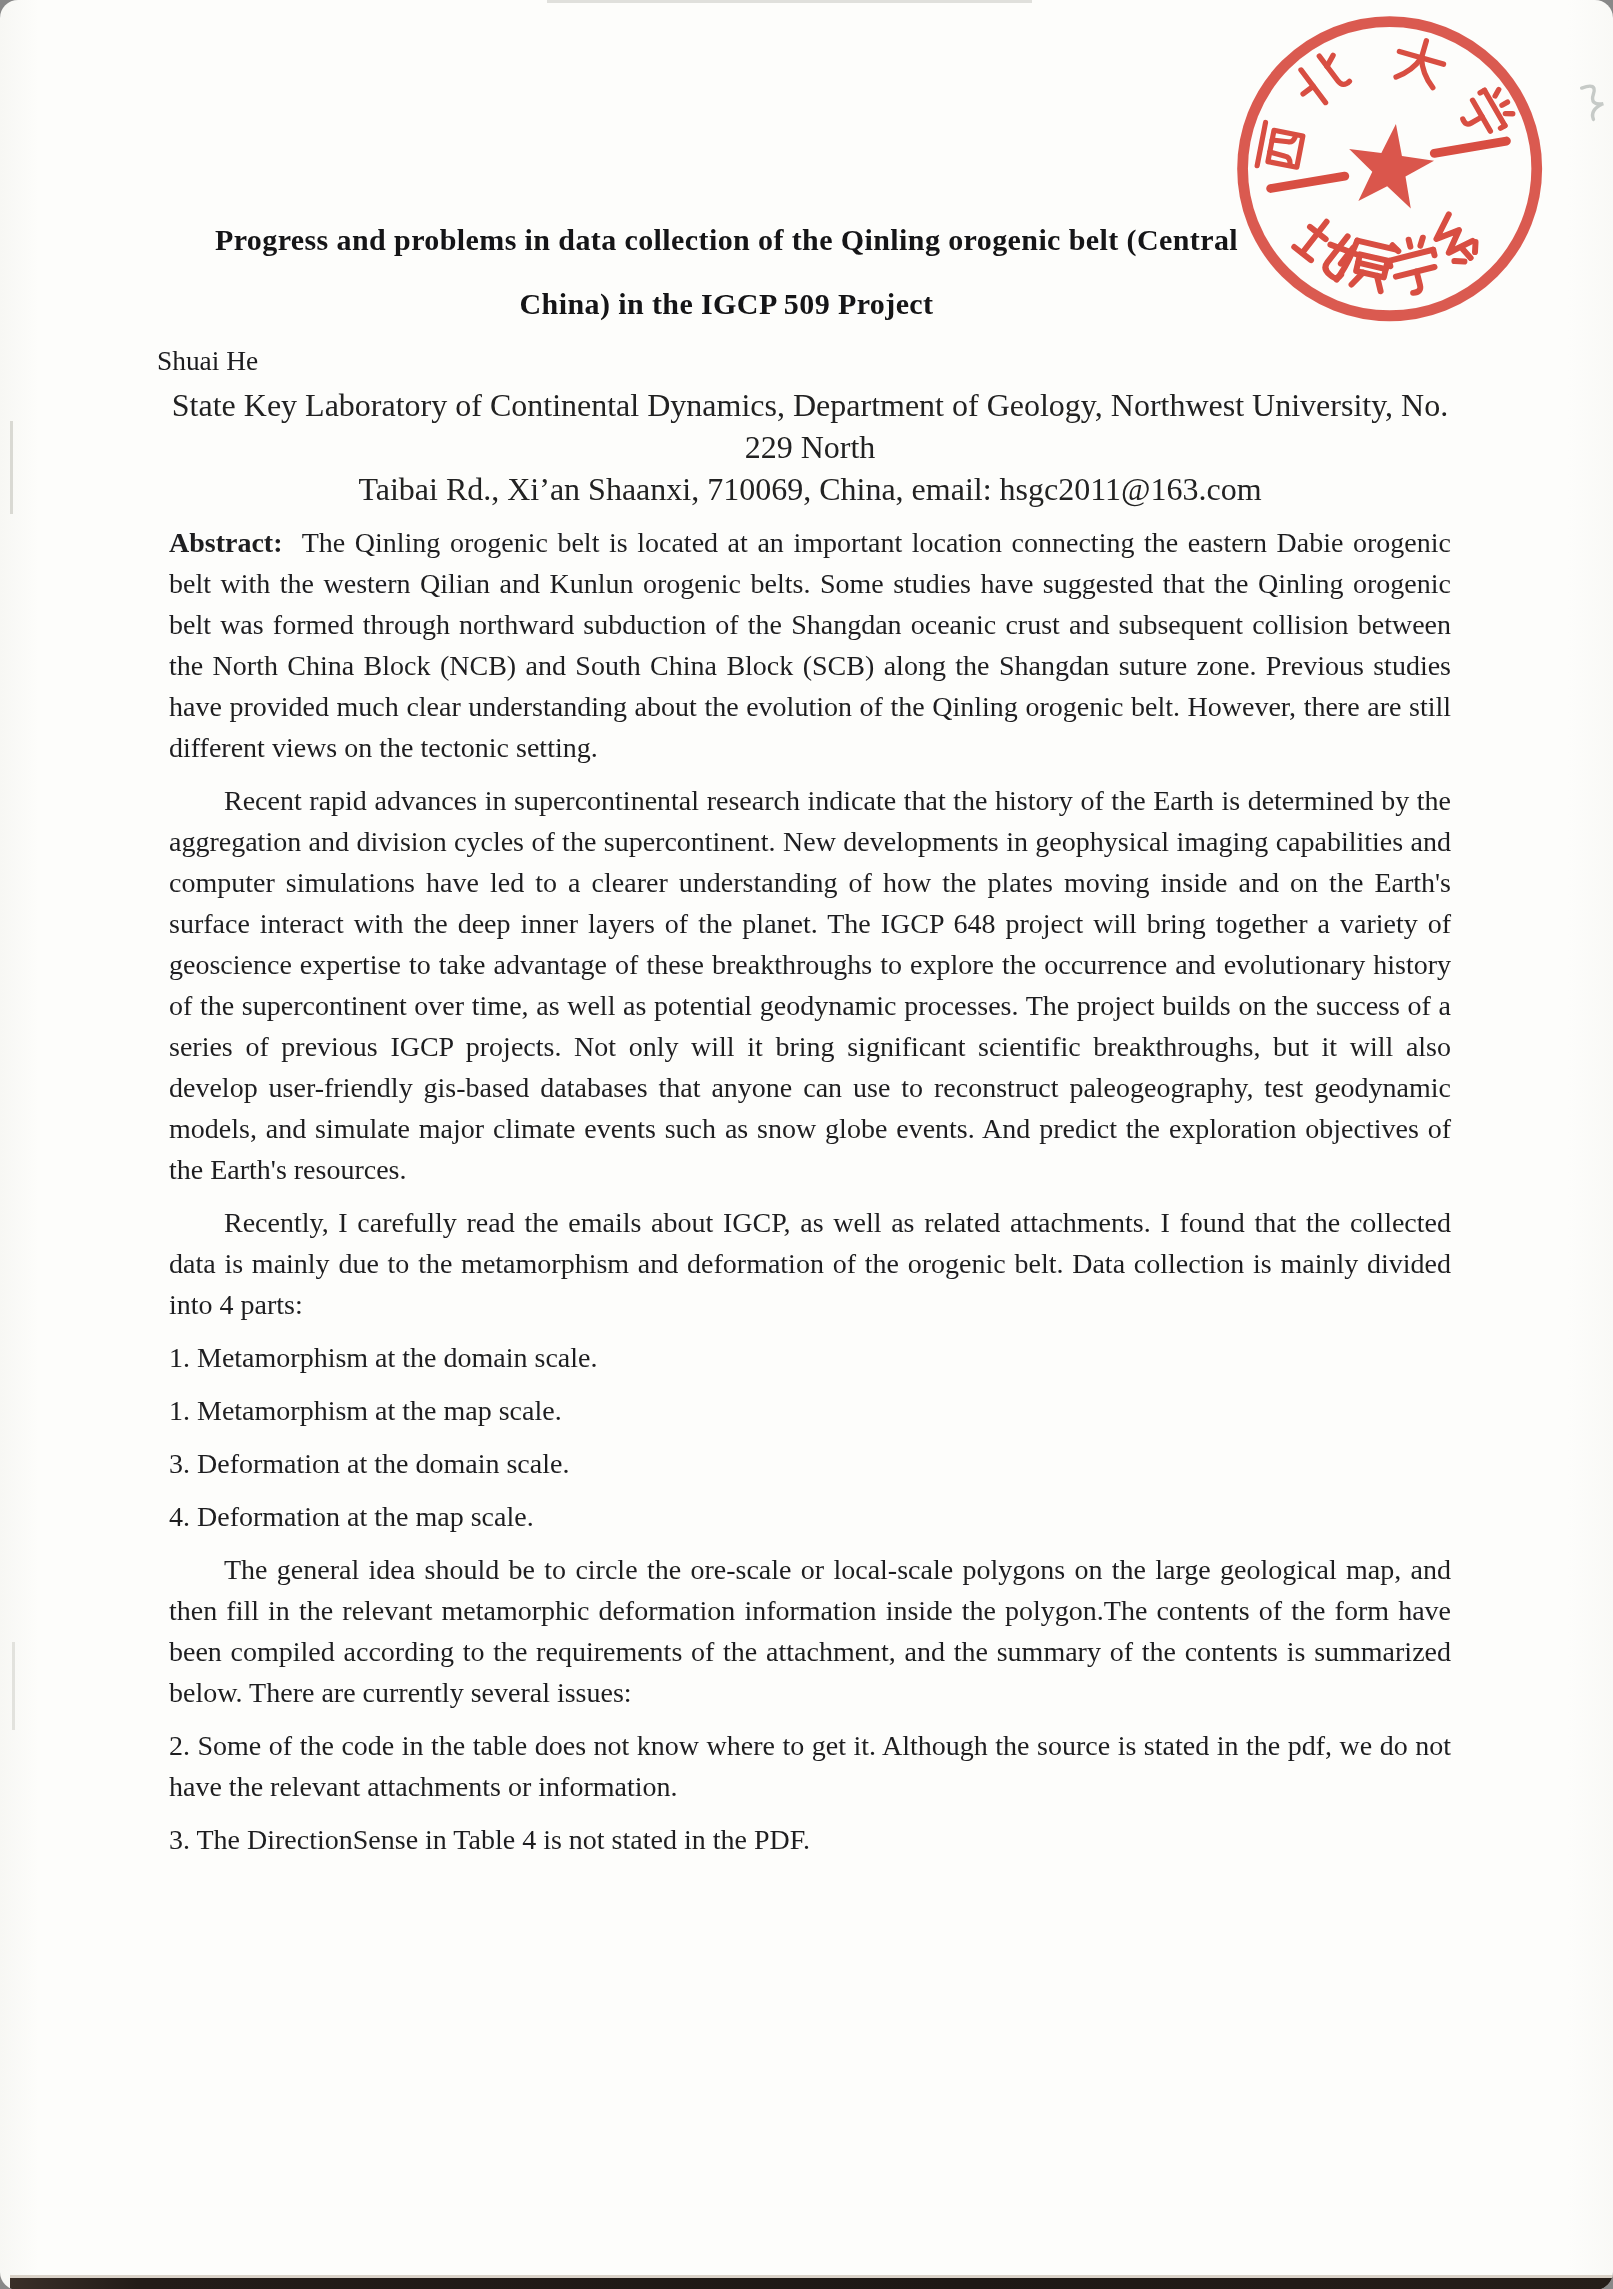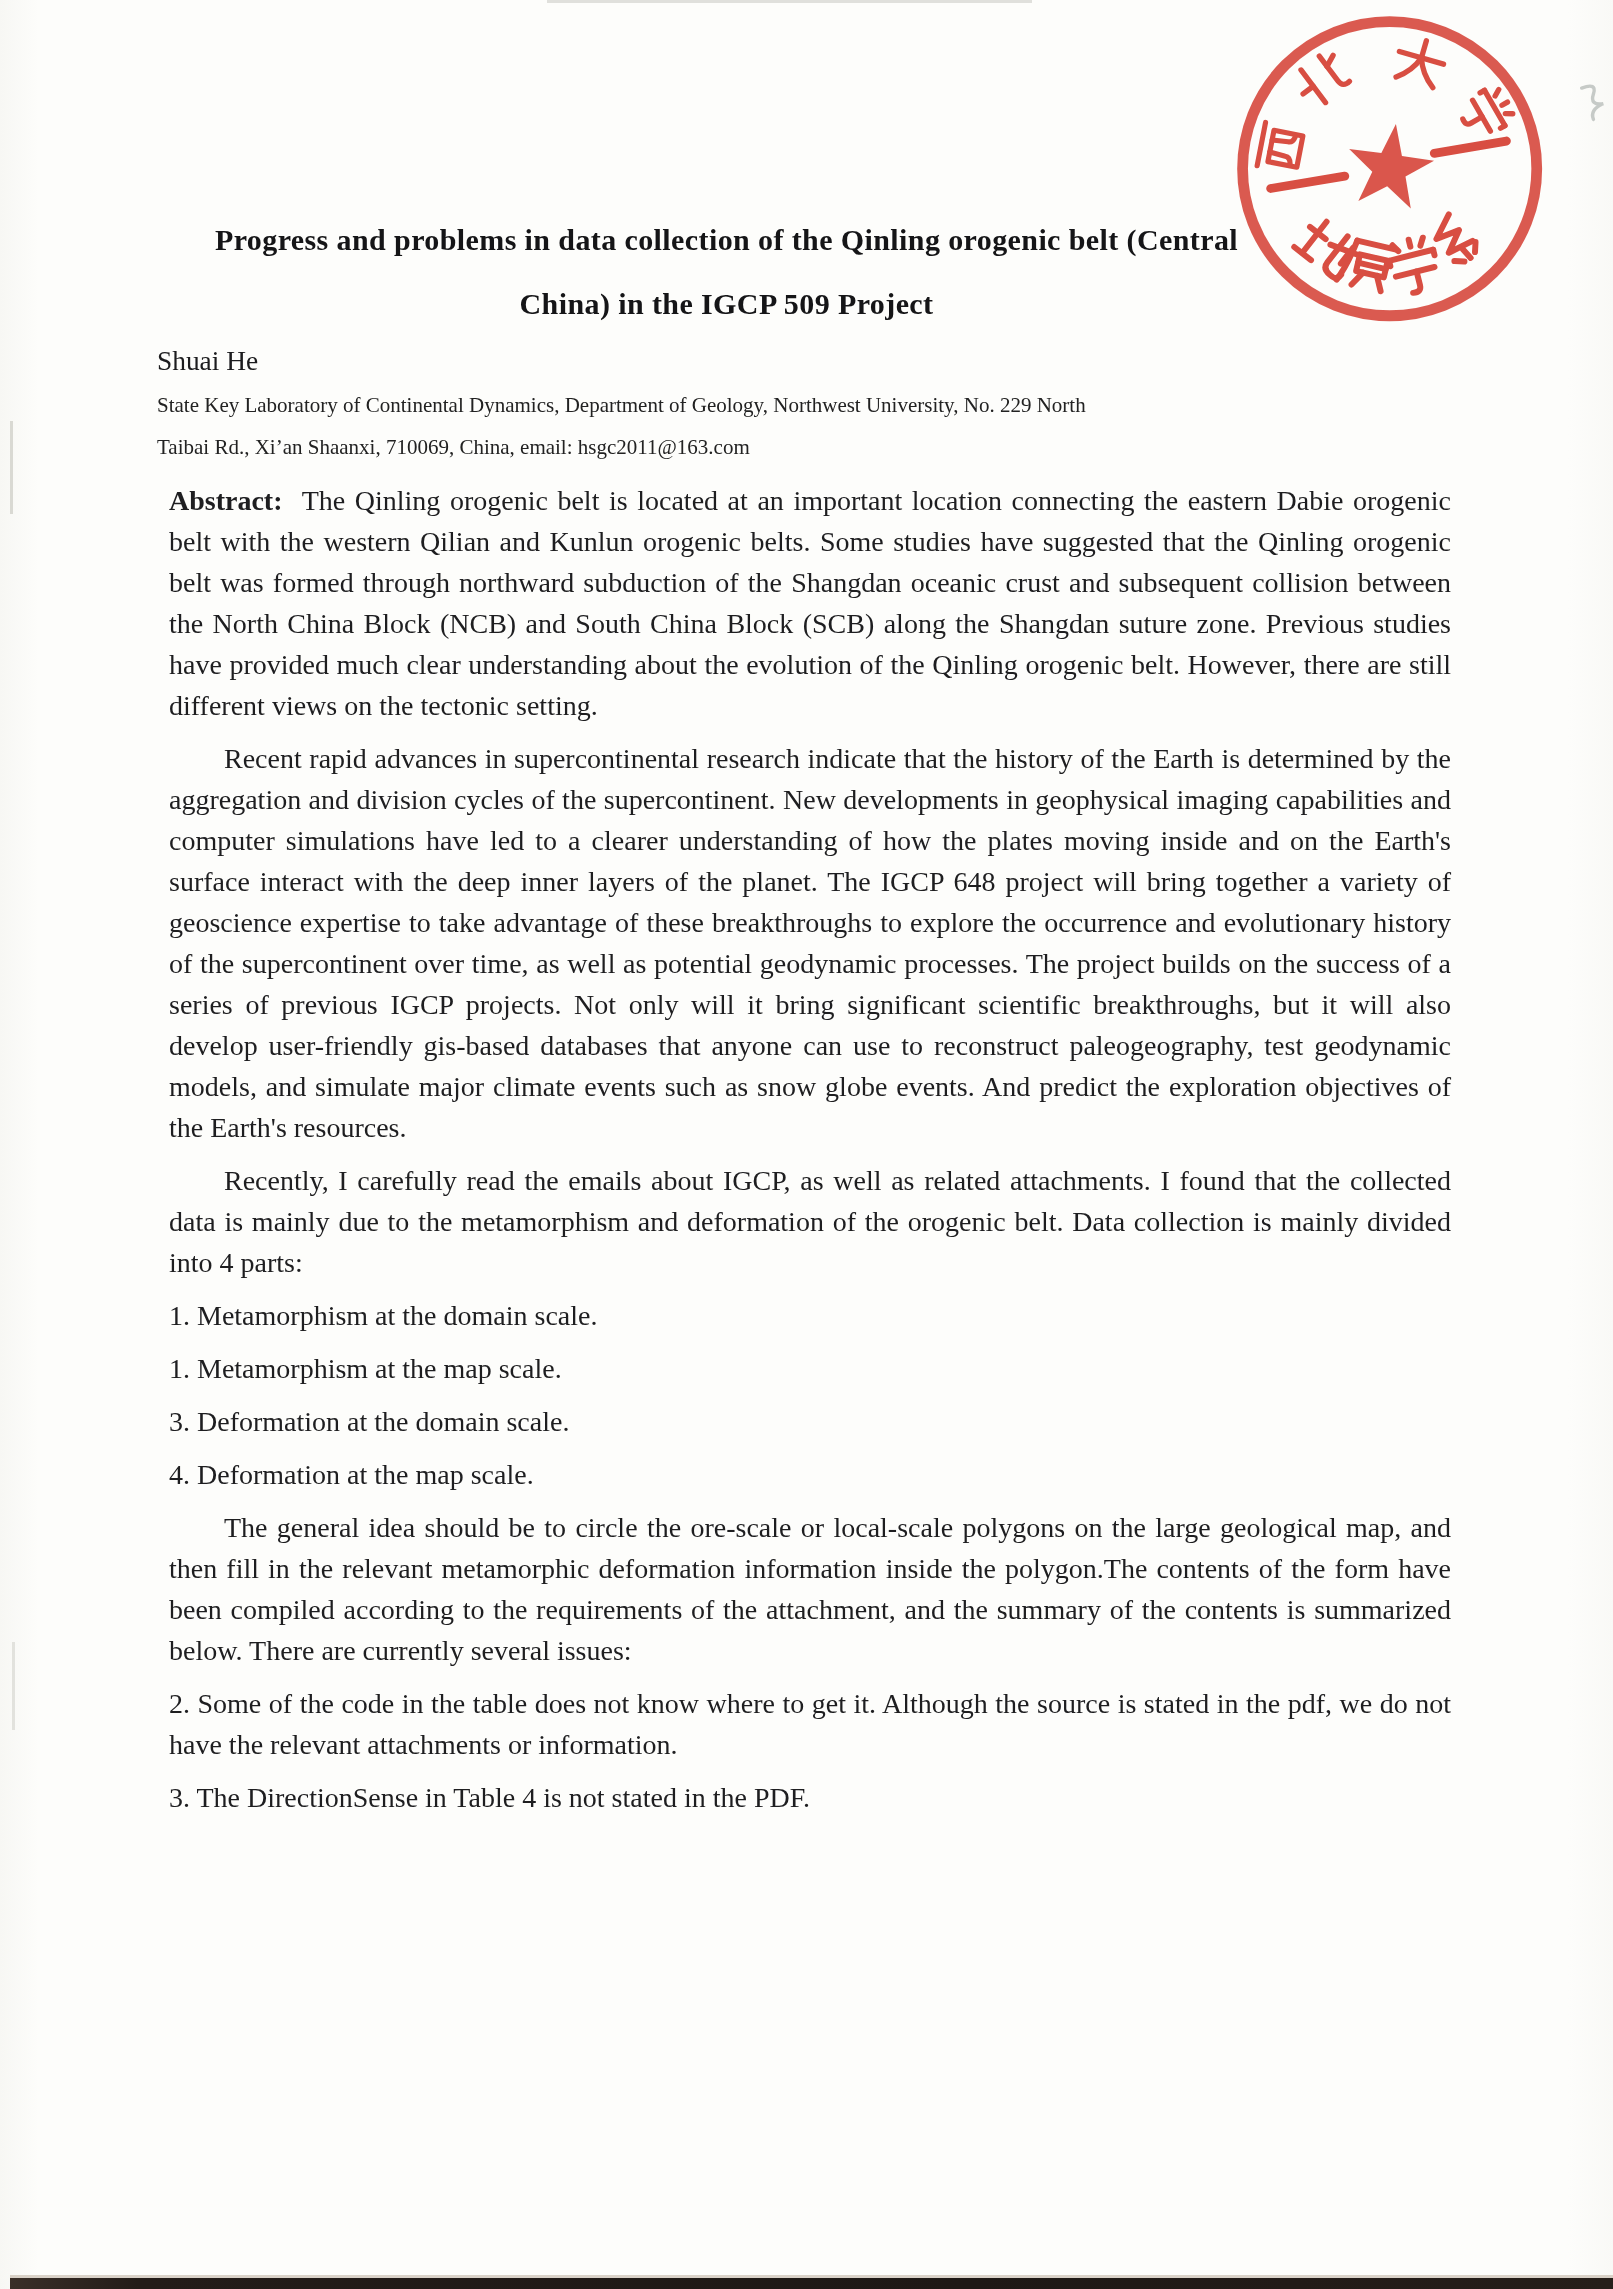--- a/index.html
+++ b/index.html
@@ -4,20 +4,21 @@
 <style>
   html,body{margin:0;padding:0;background:#888;}
   .page{
     position:relative;
     width:1613px;height:2290px;
     background:#fcfcfa;
     background-image:linear-gradient(90deg,#f7f7f4 0px,#fdfdfb 39px,#fdfdfb 1568px,#f9f9f6 1613px);
     font-family:"Liberation Serif", serif;
     color:#1c1c1e;
     overflow:hidden;
+    border-radius:18px;
   }
   .content{
     position:absolute;
     left:157px;top:208px;
     width:1306px;
   }
   .title-block{
     padding-right:167px;
     text-align:center;
     font-weight:bold;
@@ -27,21 +28,22 @@
     color:#151517;
   }
   .author{
     padding-right:78px;
     text-align:left;
     font-size:27.4px;
     line-height:46px;
     margin-top:2px;
   }
   .affil{
-    font-size:21px;
+    text-align:center;
+    font-size:32px;
     line-height:42px;
     color:#222;
   }
   .body-text{
     margin-top:5.9px;
     font-size:28px;
     line-height:41px;
     text-align:justify;
     text-justify:inter-word;
     color:#1e1e20;

